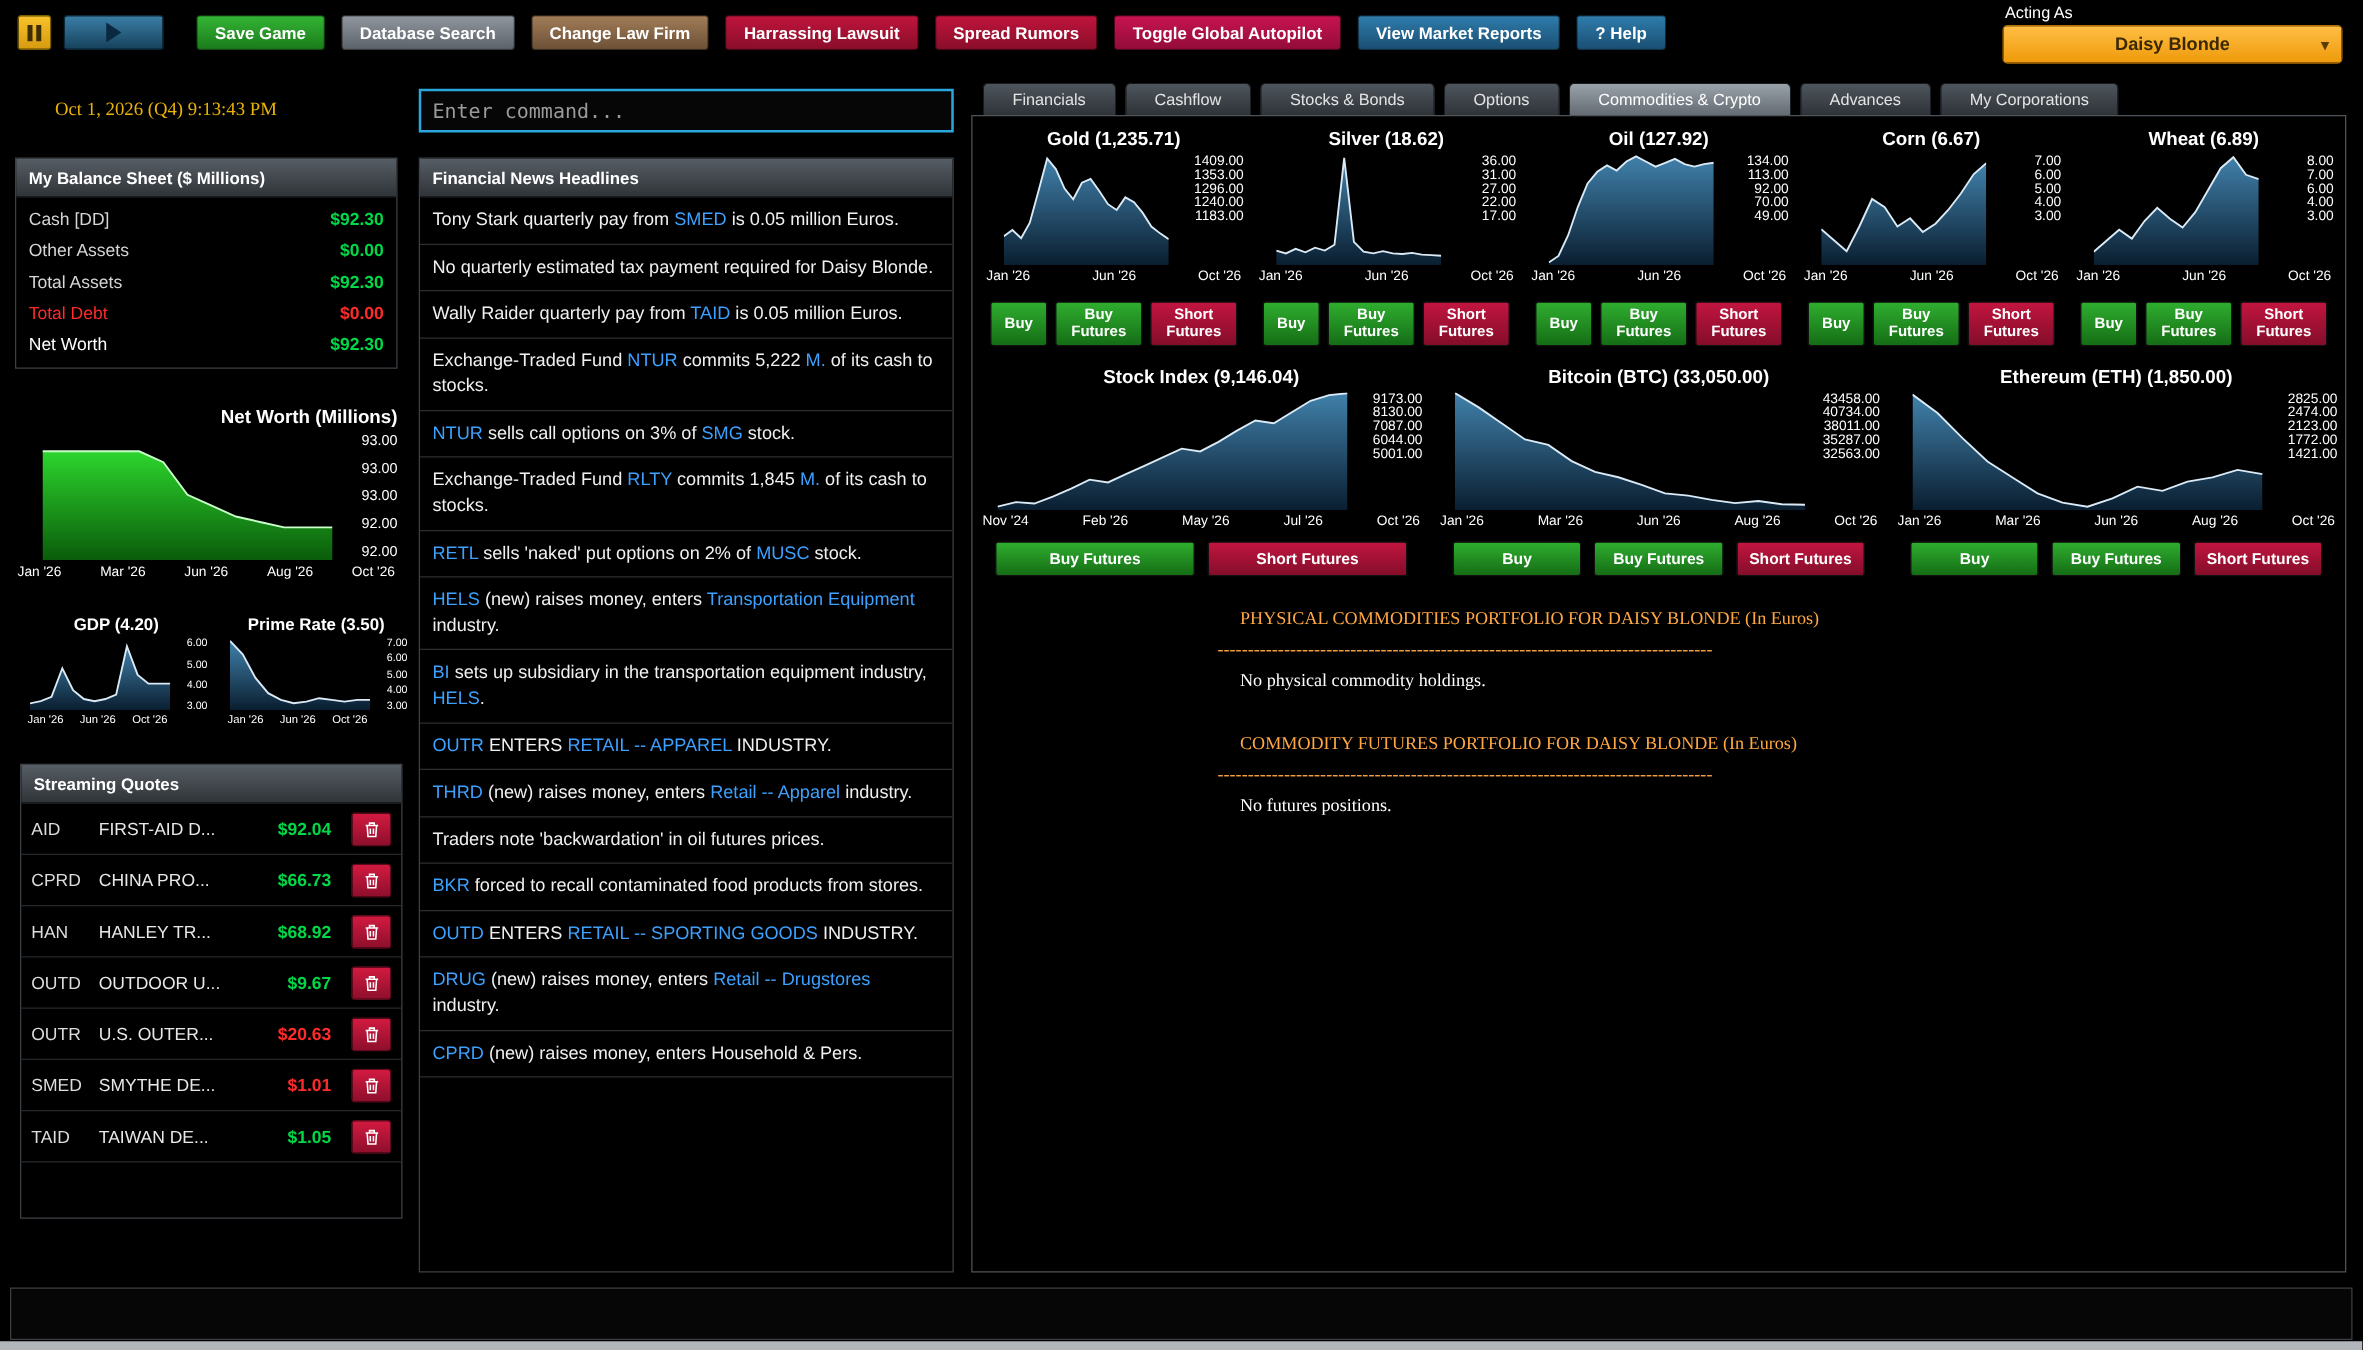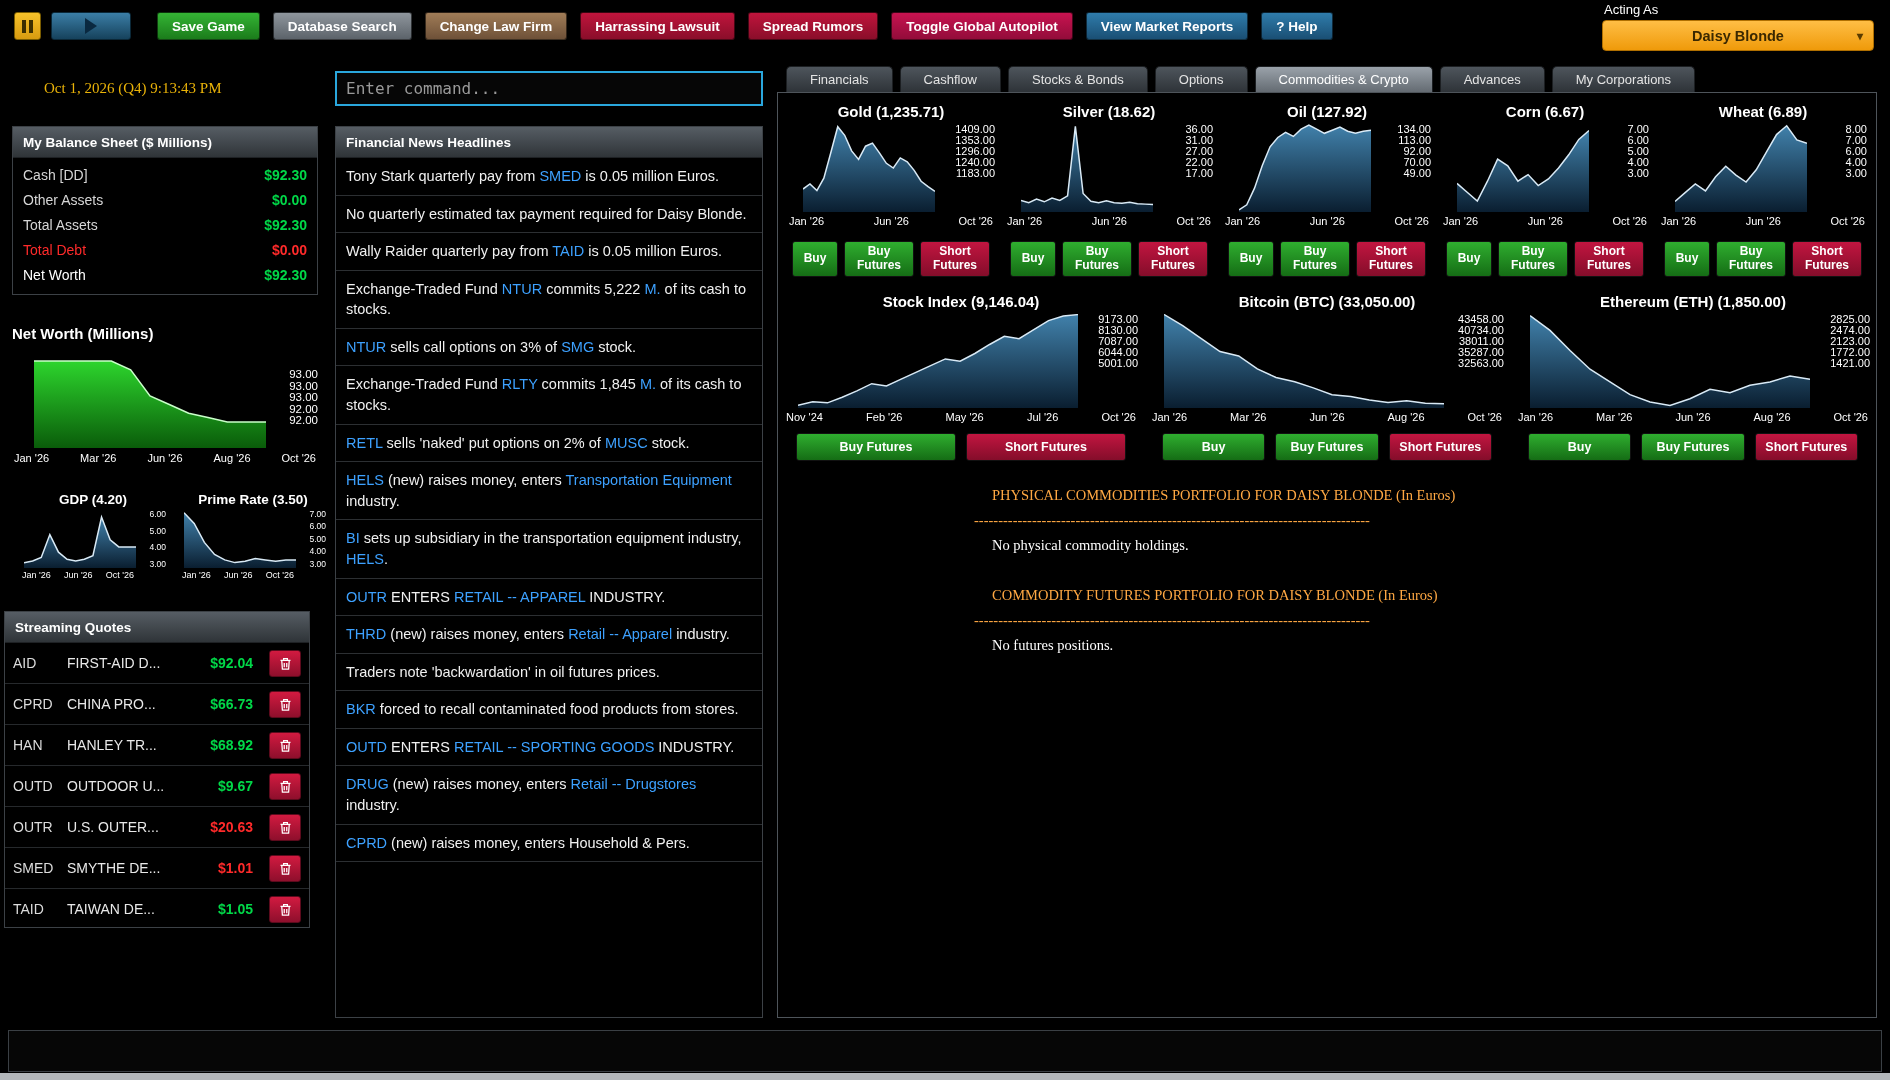--- a/index.html
+++ b/index.html
@@ -35,35 +35,35 @@
   .brows{padding-top:4px}
   .brow{display:flex;justify-content:space-between;padding:0 10px;height:25px;align-items:center;font-size:14px}
   .blabel{color:#d6d6d6}
   .blabel.red{color:#ff2a2a}
   .blabel.white{color:#fff}
   .bvalue{font-weight:bold}
   .bvalue.green{color:#00d848}
   .bvalue.red{color:#ff2a2a}
 
   .nw-block{position:absolute;left:12px;top:325px;width:306px}
-  .nw-title{text-align:left;font-size:15px;font-weight:bold;margin-bottom:6px}
+  .nw-title{text-align:right;font-size:15px;font-weight:bold;margin-bottom:6px}
   .nw-row{display:flex;height:100px;padding-left:22px}
   .nw-plot{flex:1;min-width:0}
-  .nw-ylabels{width:52px;display:flex;flex-direction:column;justify-content:center;text-align:right;font-size:11.5px;line-height:1}
+  .nw-ylabels{width:52px;display:flex;flex-direction:column;justify-content:space-between;text-align:right;font-size:11.5px;line-height:1}
   .nw-xlabels{display:flex;justify-content:space-between;font-size:11px;padding:4px 2px 0}
 
   .minis{position:absolute;left:20px;top:492px;width:306px;display:flex;gap:14px}
   .mini-tile{flex:1;min-width:0}
   .mini-title{text-align:center;font-weight:bold;font-size:13.5px;margin-bottom:3px}
   .mini-row{display:flex;height:58px;padding-left:4px}
   .mini-plot{flex:1;min-width:0}
   .mini-ylabels{width:30px;display:flex;flex-direction:column;justify-content:space-between;text-align:right;font-size:8.5px;line-height:1;padding-left:2px}
   .mini-xlabels{display:flex;justify-content:space-between;font-size:9px;padding:2px 2px 0;width:calc(100% - 30px)}
 
-  .quotes-panel{left:4px;top:611px;width:306px;height:317px;overflow:hidden}
+  .quotes-panel{left:16px;top:611px;width:306px;height:364px;overflow:hidden}
   .qrow{display:grid;grid-template-columns:54px 1fr 76px 40px;align-items:center;height:41px;padding:0 8px;border-bottom:1px solid #26292c;font-size:14px;cursor:pointer}
   .qticker{color:#dcdcdc}
   .qname{color:#e8e8e8;overflow:hidden;white-space:nowrap}
   .qprice{text-align:right;font-weight:bold;padding-right:8px}
   .qprice.up{color:#00d848}
   .qprice.down{color:#ff2a2a}
   .qtrash{width:32px;height:27px;background:linear-gradient(#d21a40,#8e0f2c);border:1px solid #5c0a1c;border-radius:3px;display:flex;align-items:center;justify-content:center;justify-self:end}
 
   
   .command{position:absolute;left:335px;top:71px;width:428px;height:35px;background:#060606;border:2px solid #2aa7dd;color:#ddd;font-family:"DejaVu Sans Mono",monospace;font-size:16px;padding:0 9px;outline:none}

